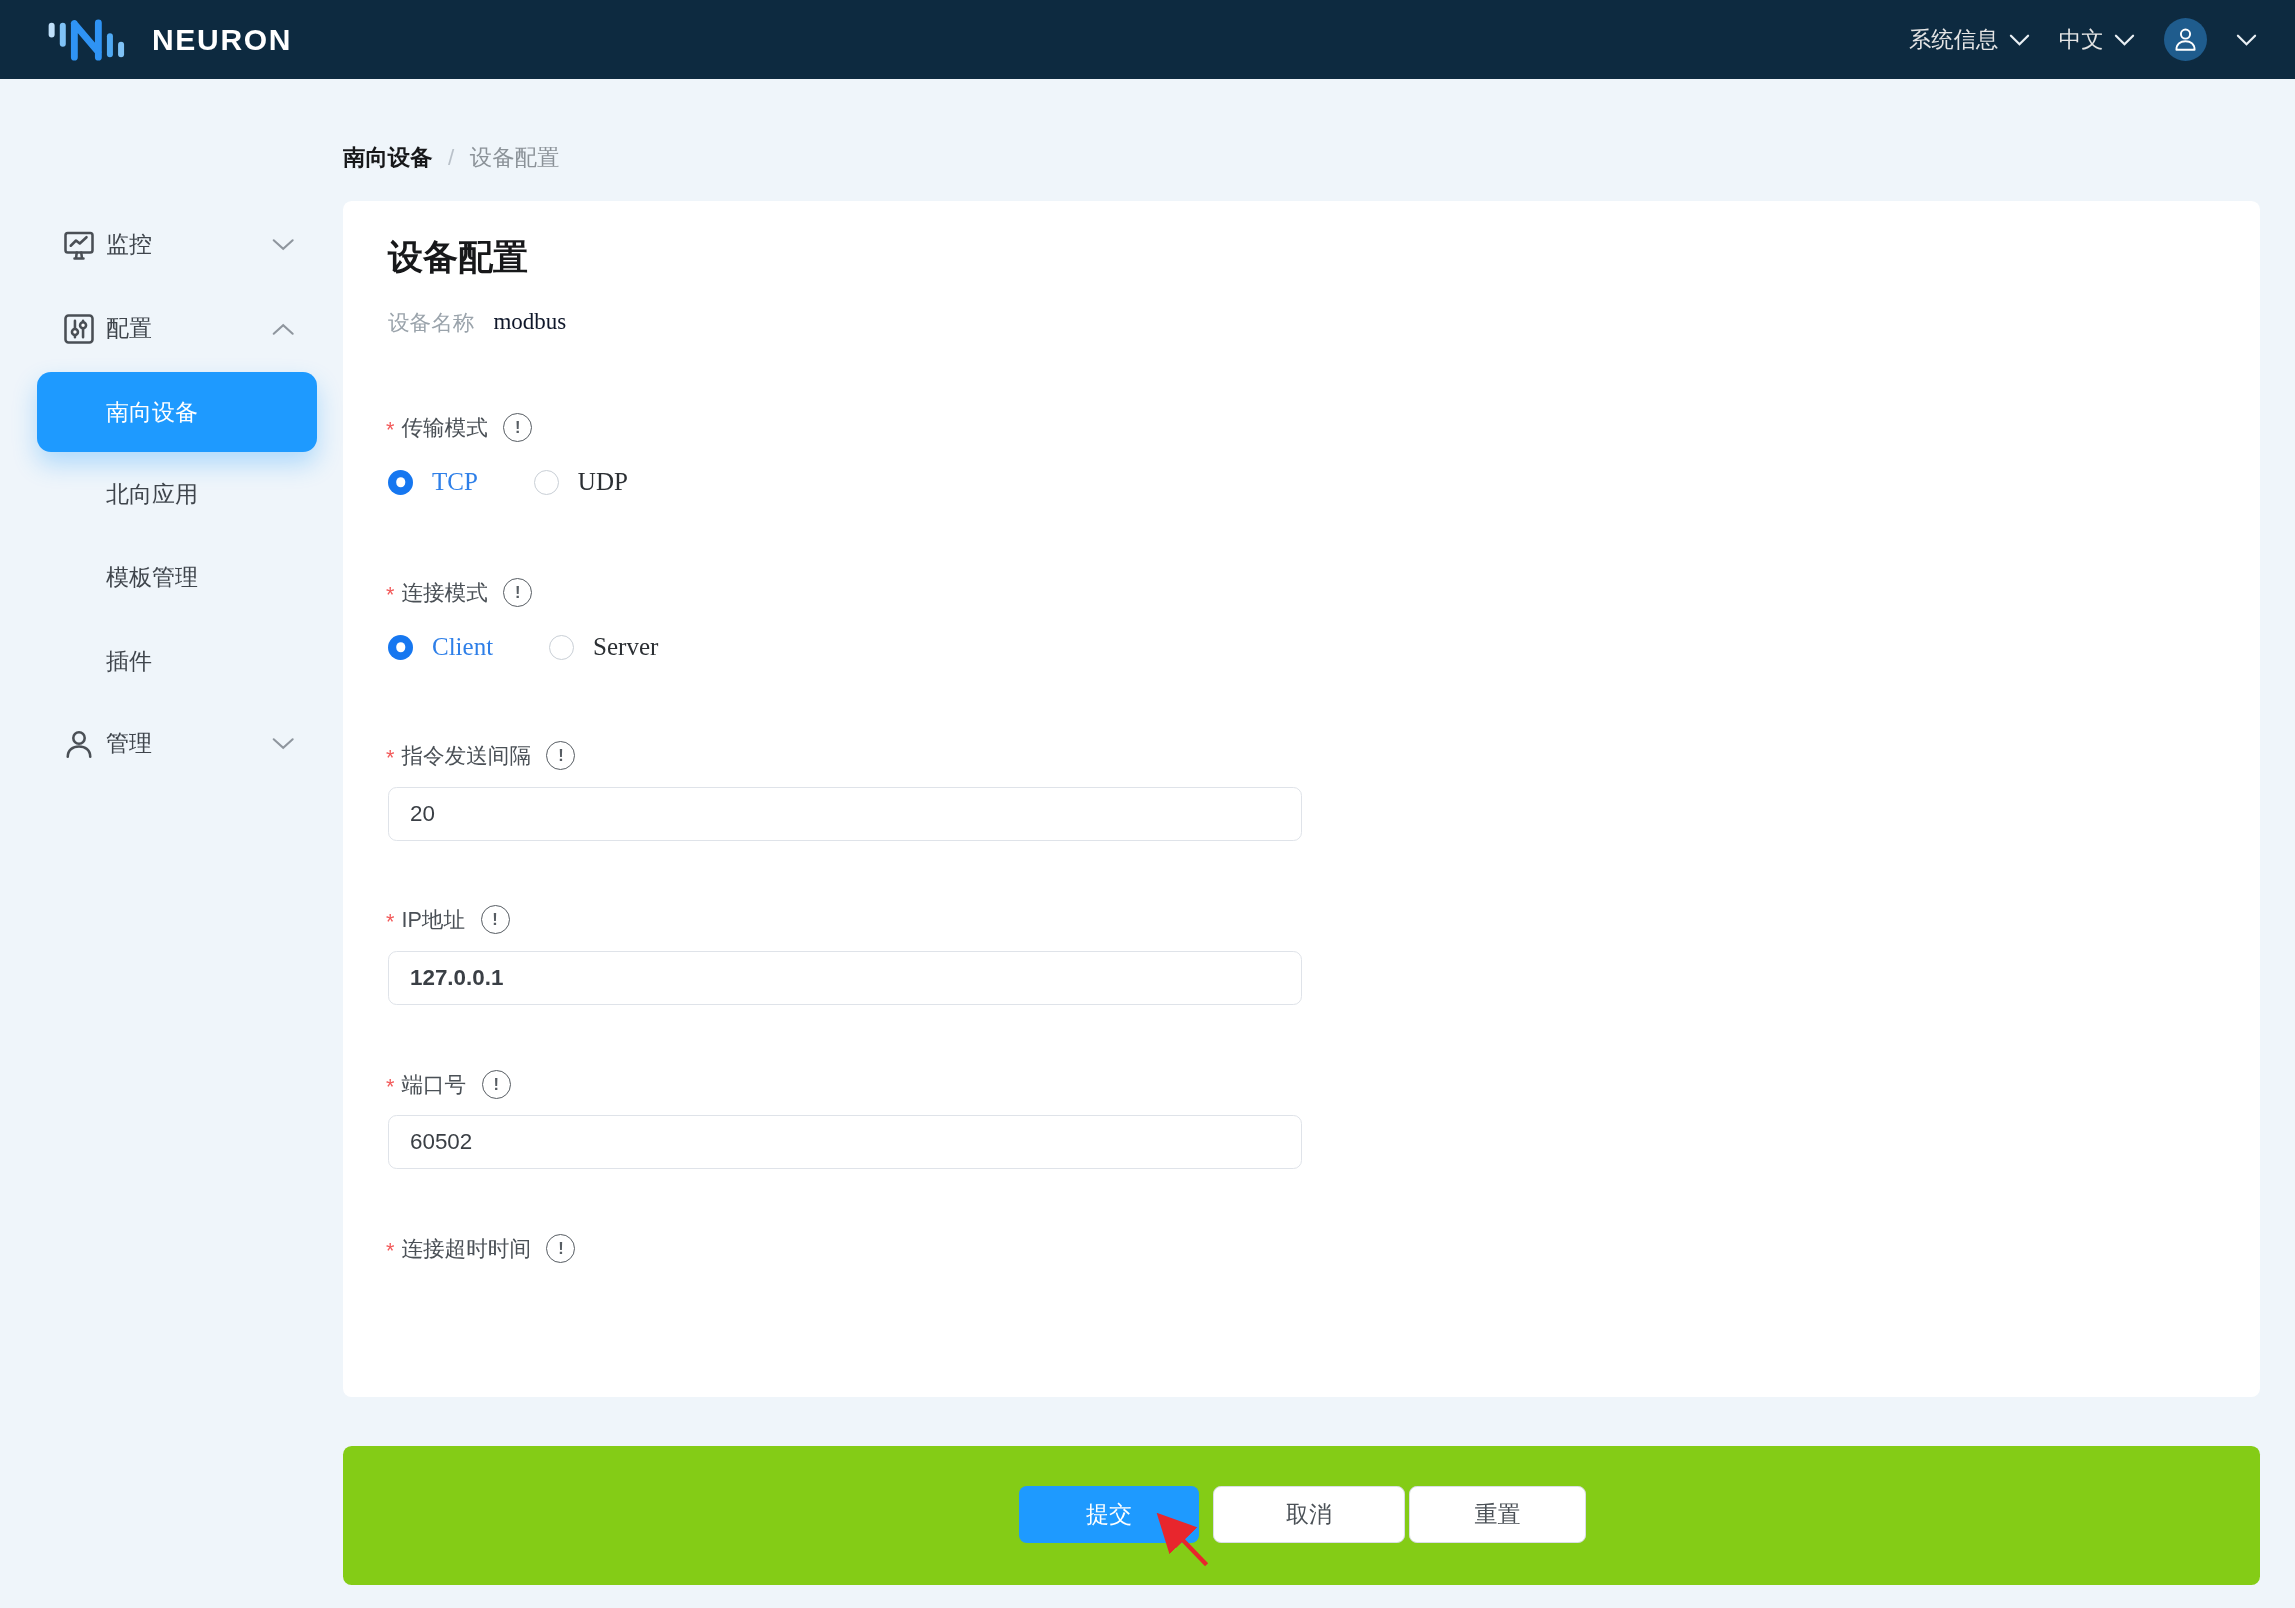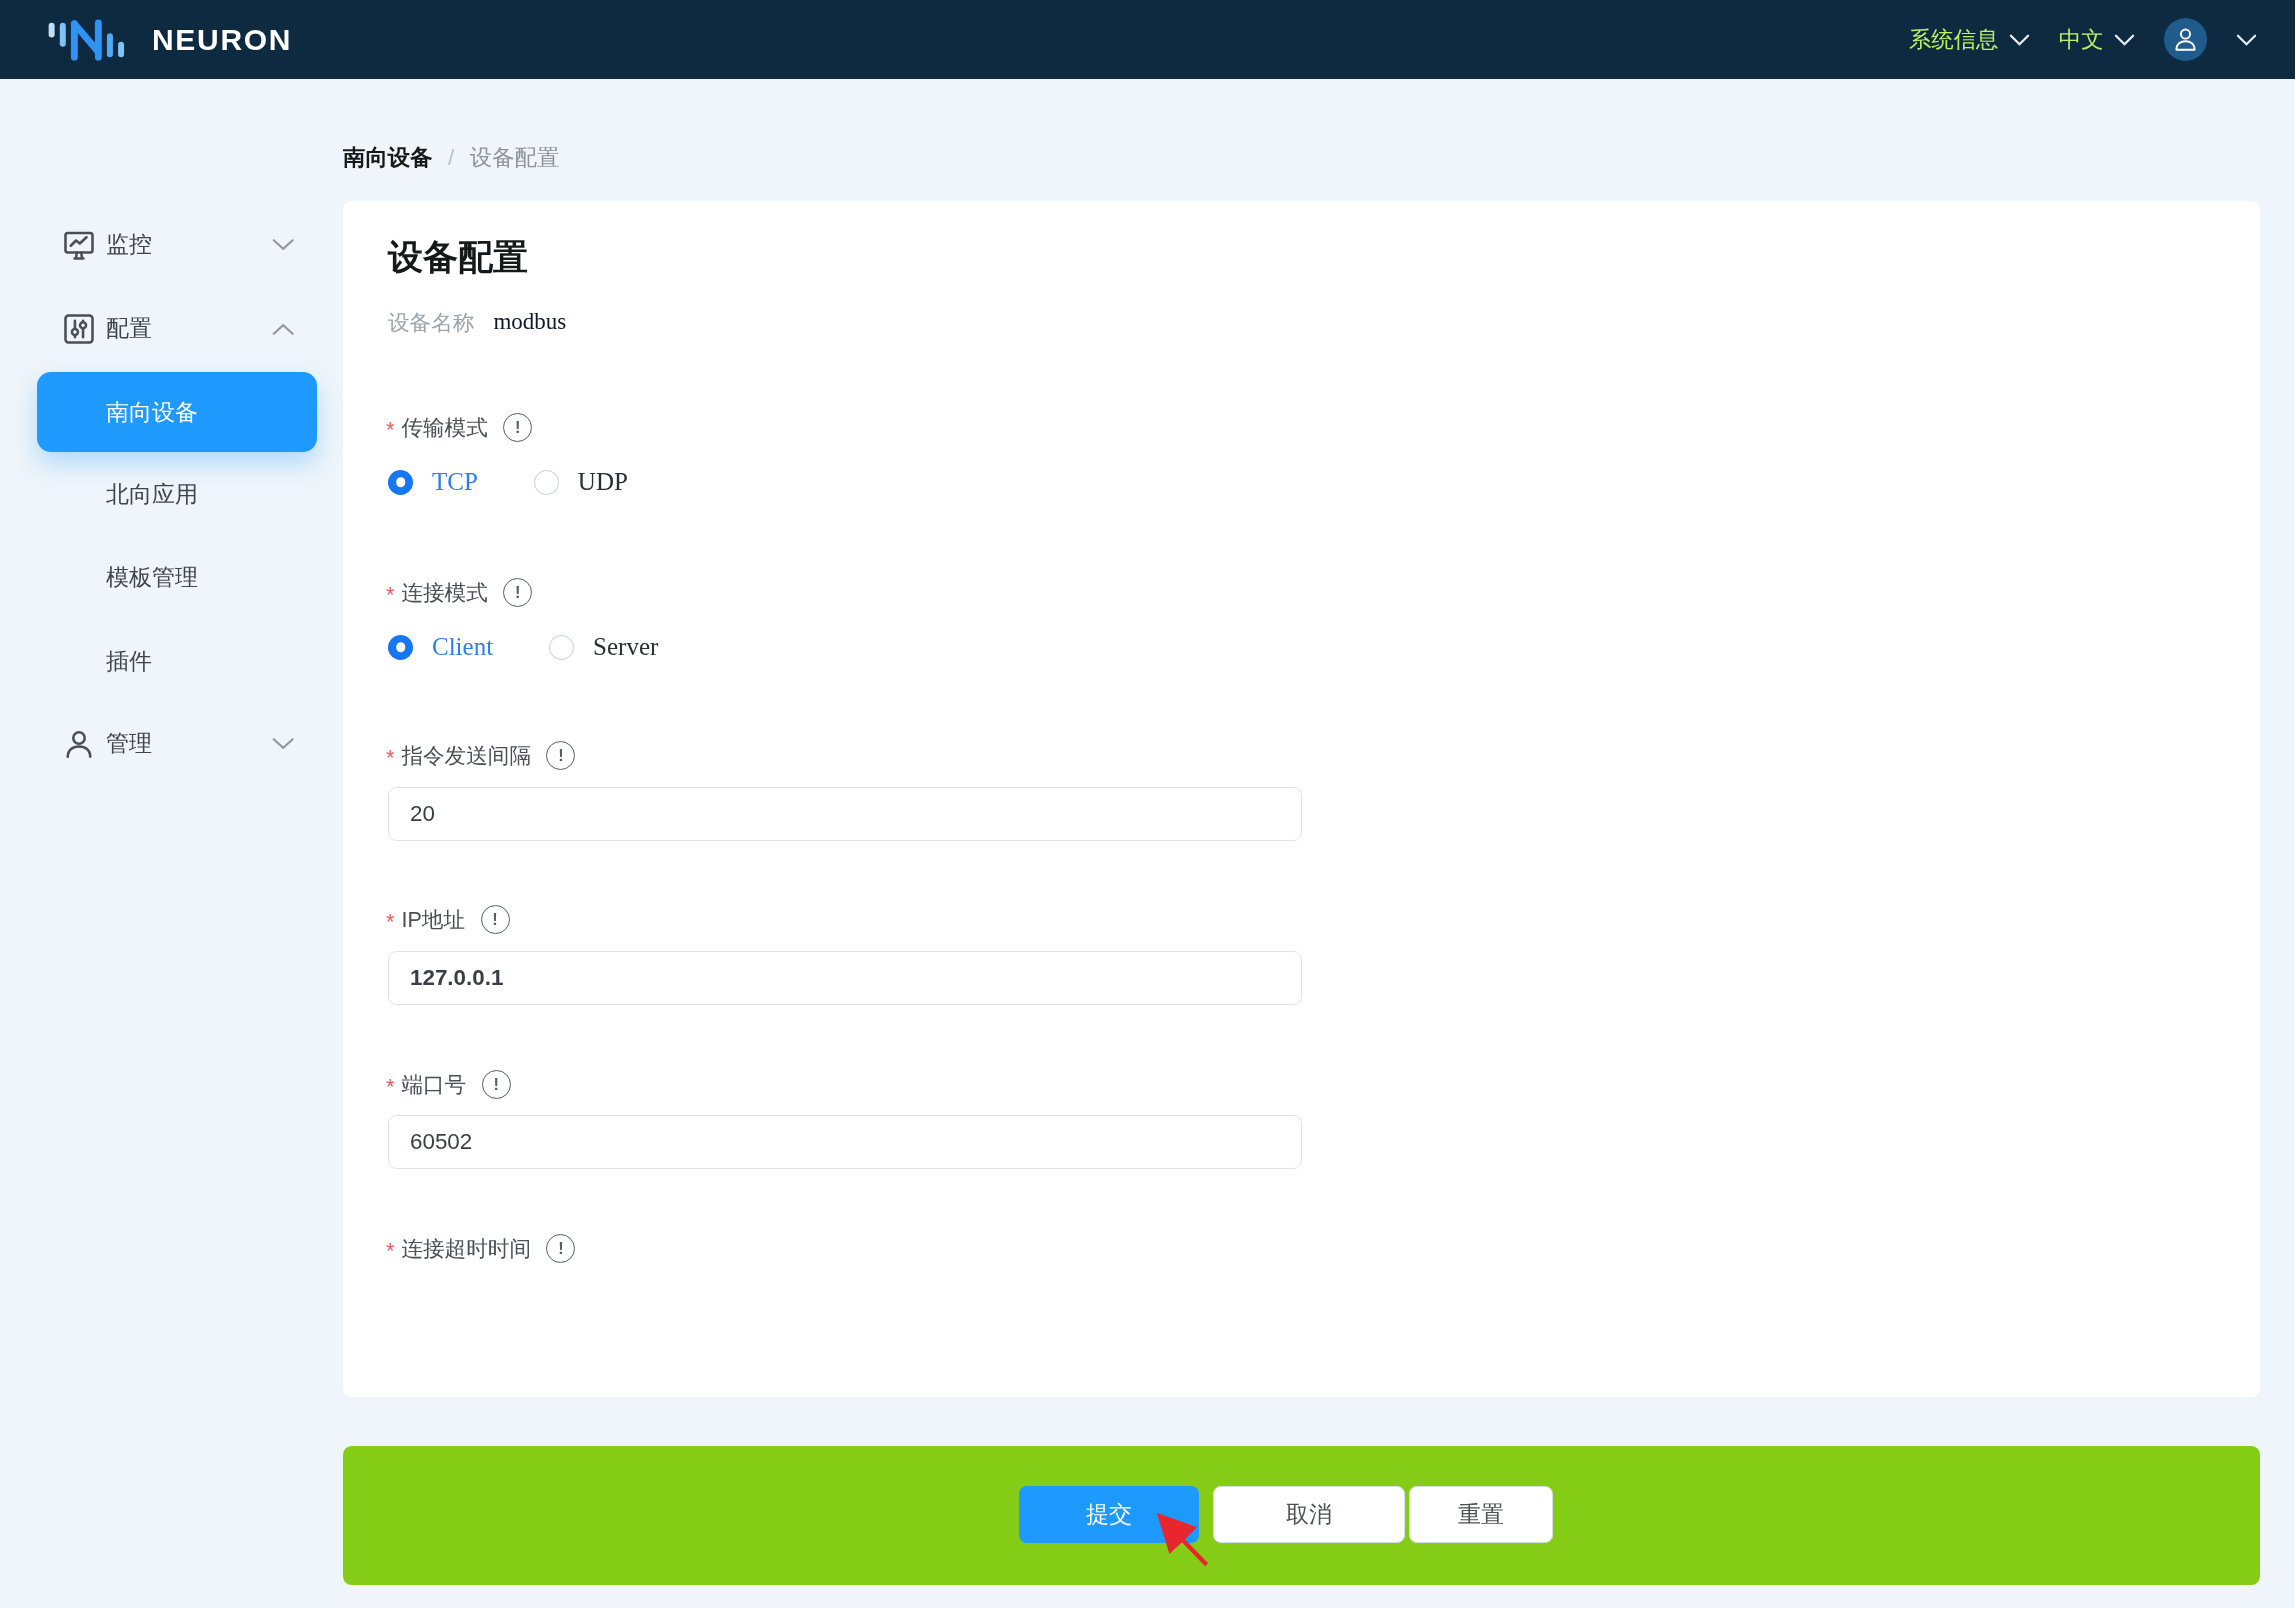--- a/index.html
+++ b/index.html
@@ -10,21 +10,21 @@
     -webkit-font-smoothing:antialiased;
   }
   
   .header{
     position:absolute;top:0;left:0;width:2295px;height:79px;
     background:#0d2a40;display:flex;align-items:center;z-index:5;
   }
   .logo-wrap{display:flex;align-items:center;margin-left:45px;}
   .brand-text{color:#ffffff;font-size:30px;font-weight:700;letter-spacing:1.7px;margin-left:14px;}
   .header-right{position:absolute;right:38px;top:0;height:79px;display:flex;align-items:center;gap:29px;}
-  .hmenu{display:flex;align-items:center;gap:10.4px;color:#bef264;font-size:22.4px;cursor:pointer;}
+  .hmenu{display:flex;align-items:center;gap:10.4px;color:#e5e5e5;font-size:22.4px;cursor:pointer;}
   .hchev svg{display:block;}
   .avatar{
     width:43px;height:43px;border-radius:50%;background:#1f5c8d;
     display:flex;align-items:center;justify-content:center;cursor:pointer;
   }
   
   .sidebar{position:absolute;top:79px;left:0;width:355px;bottom:0;}
   .side-row{
     position:absolute;left:37px;width:280px;height:53px;
     display:flex;align-items:center;cursor:pointer;color:#3f454c;font-size:23px;
@@ -82,21 +82,21 @@
     background:#84cc16;border-radius:8.6px;
   }
   .btn{
     position:absolute;top:40px;height:57px;border-radius:7.8px;border:none;
     font-size:23px;display:flex;align-items:center;justify-content:center;cursor:pointer;
     font-family:"Liberation Sans","DejaVu Sans",sans-serif;box-sizing:border-box;
   }
   .btn-submit{left:676px;width:180px;background:#1e9aff;color:#ffffff;}
   .btn-plain{background:#ffffff;border:1.7px solid #d9dee5;color:#4a5056;}
   .btn-cancel{left:870px;width:192px;}
-  .btn-reset{left:1066px;width:144px;}
+  .btn-reset{left:1066px;width:177px;}
   
   .arrow-overlay{position:absolute;left:0;top:0;z-index:50;pointer-events:none;}
 </style>
 </head>
 <body>
 
 <div class="header">
   <div class="logo-wrap">
     <svg width="93" height="48" viewBox="0 0 108 56">
       <rect x="4" y="8" width="7" height="17" rx="3.5" fill="#bfe0fa"></rect>

